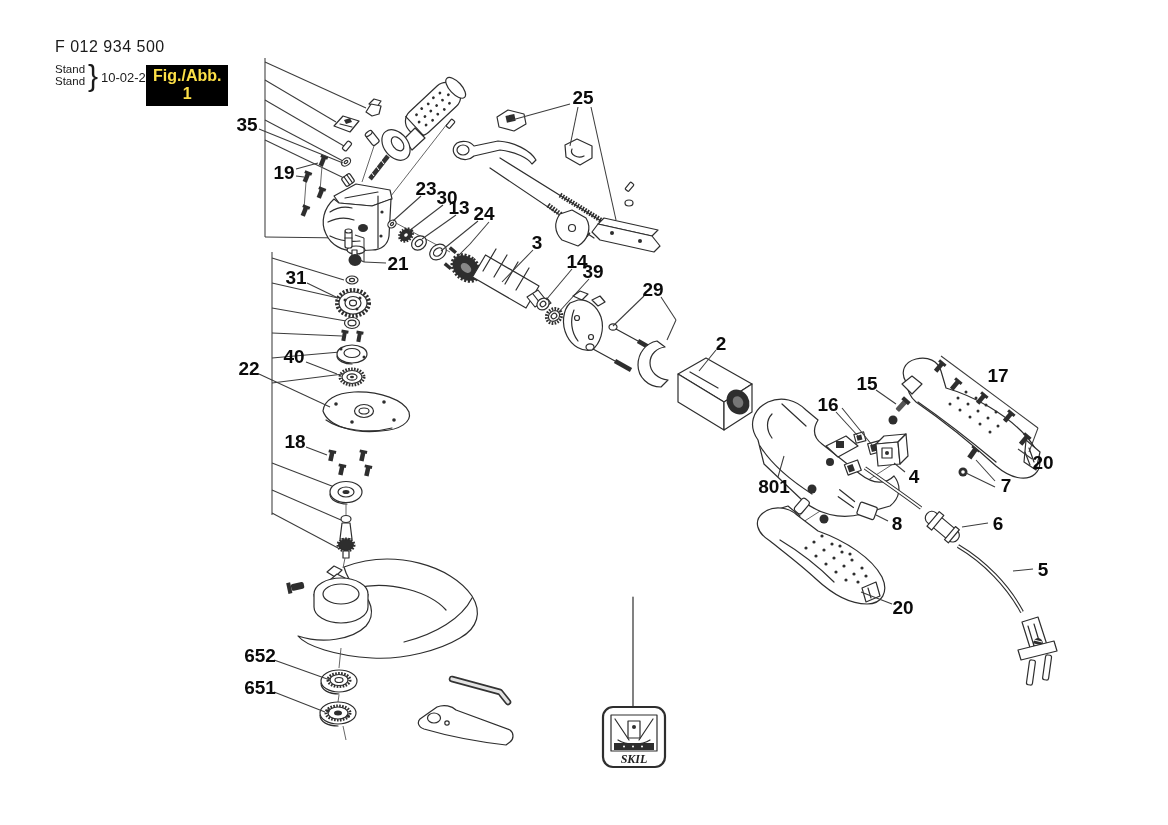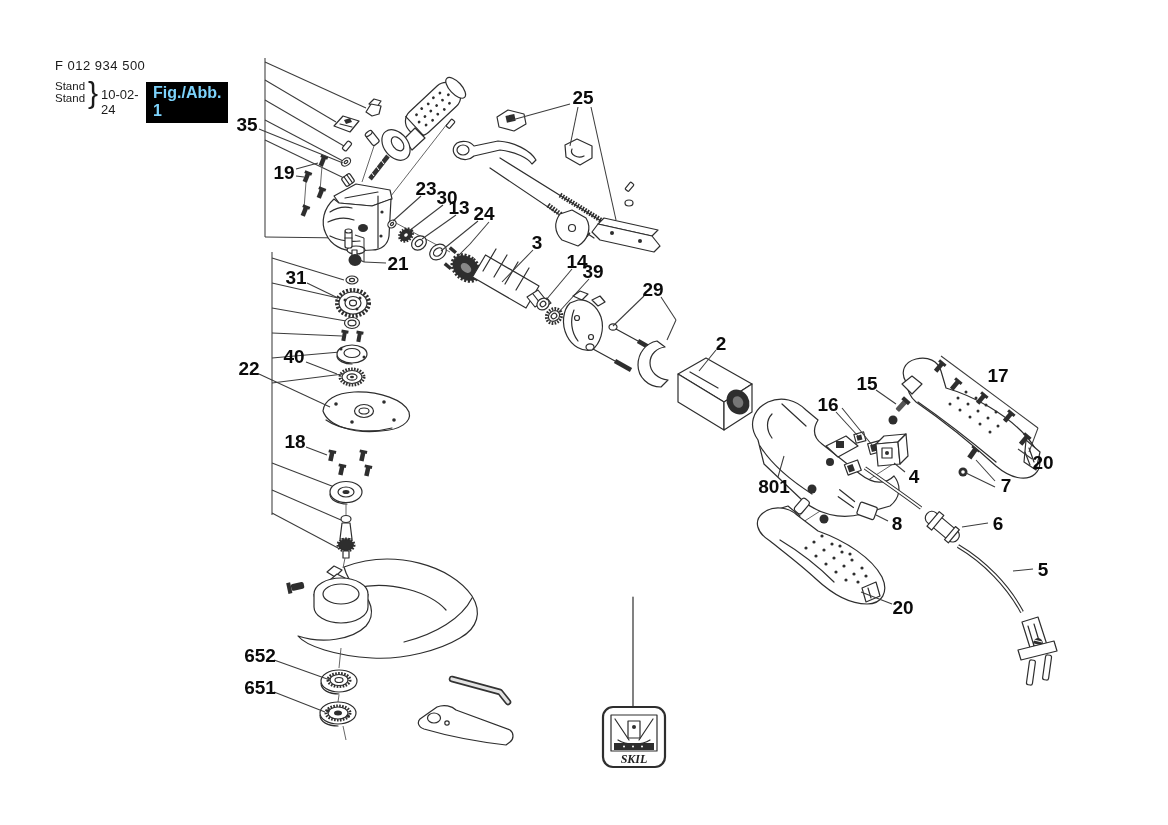--- a/index.html
+++ b/index.html
@@ -1,26 +1,26 @@
 <!DOCTYPE html>
 <html><head>
 <meta charset="utf-8">
 <style>
   html,body{margin:0;padding:0;background:#fff;}
   #page{position:relative;width:1168px;height:825px;background:#fff;overflow:hidden;
         font-family:"Liberation Sans",sans-serif;color:#111;}
   
   #hdr{position:absolute;left:55px;top:38px;}
-  #part-no{font-size:13px;letter-spacing:.5px;color:#1a1a1a;margin-top:20px;}
+  #part-no{font-size:16px;letter-spacing:.5px;color:#1a1a1a;}
   #stand-row{position:relative;margin-top:7px;height:34px;}
   .si{font-size:11.5px;line-height:12px;color:#1a1a1a;}
   #brace{position:absolute;left:33px;top:-4px;font-size:30px;font-weight:300;color:#1a1a1a;}
   #date{position:absolute;left:46px;top:7px;font-size:13px;color:#1a1a1a;}
-  #figbox{position:absolute;left:91px;top:2px;background:#000;color:#7dd3fc;
-          font-size:16px;font-weight:bold;padding:2px 7px 3px 7px;}
+  #figbox{position:absolute;left:91px;top:2px;background:#000;color:#fde047;
+          font-size:16px;font-weight:bold;padding:2px 7px 3px 7px;text-align:center;}
   
   #ftr{position:absolute;left:55px;top:723px;font-size:12.5px;line-height:15.5px;color:#1d1d1d;}
   
   svg{position:absolute;left:0;top:0;}
   .p{fill:#fff;stroke:#2e2e2e;stroke-width:1.2;stroke-linejoin:round;}
   .l{fill:none;stroke:#2e2e2e;stroke-width:1.2;stroke-linecap:round;stroke-linejoin:round;}
   .t{fill:none;stroke:#555;stroke-width:.9;}
   .d{fill:#2e2e2e;stroke:none;}
   .leader{stroke:#3c3c3c;stroke-width:1.05;fill:none;}
   .teeth{fill:none;stroke:#2e2e2e;stroke-width:4;stroke-dasharray:2 1.6;}

